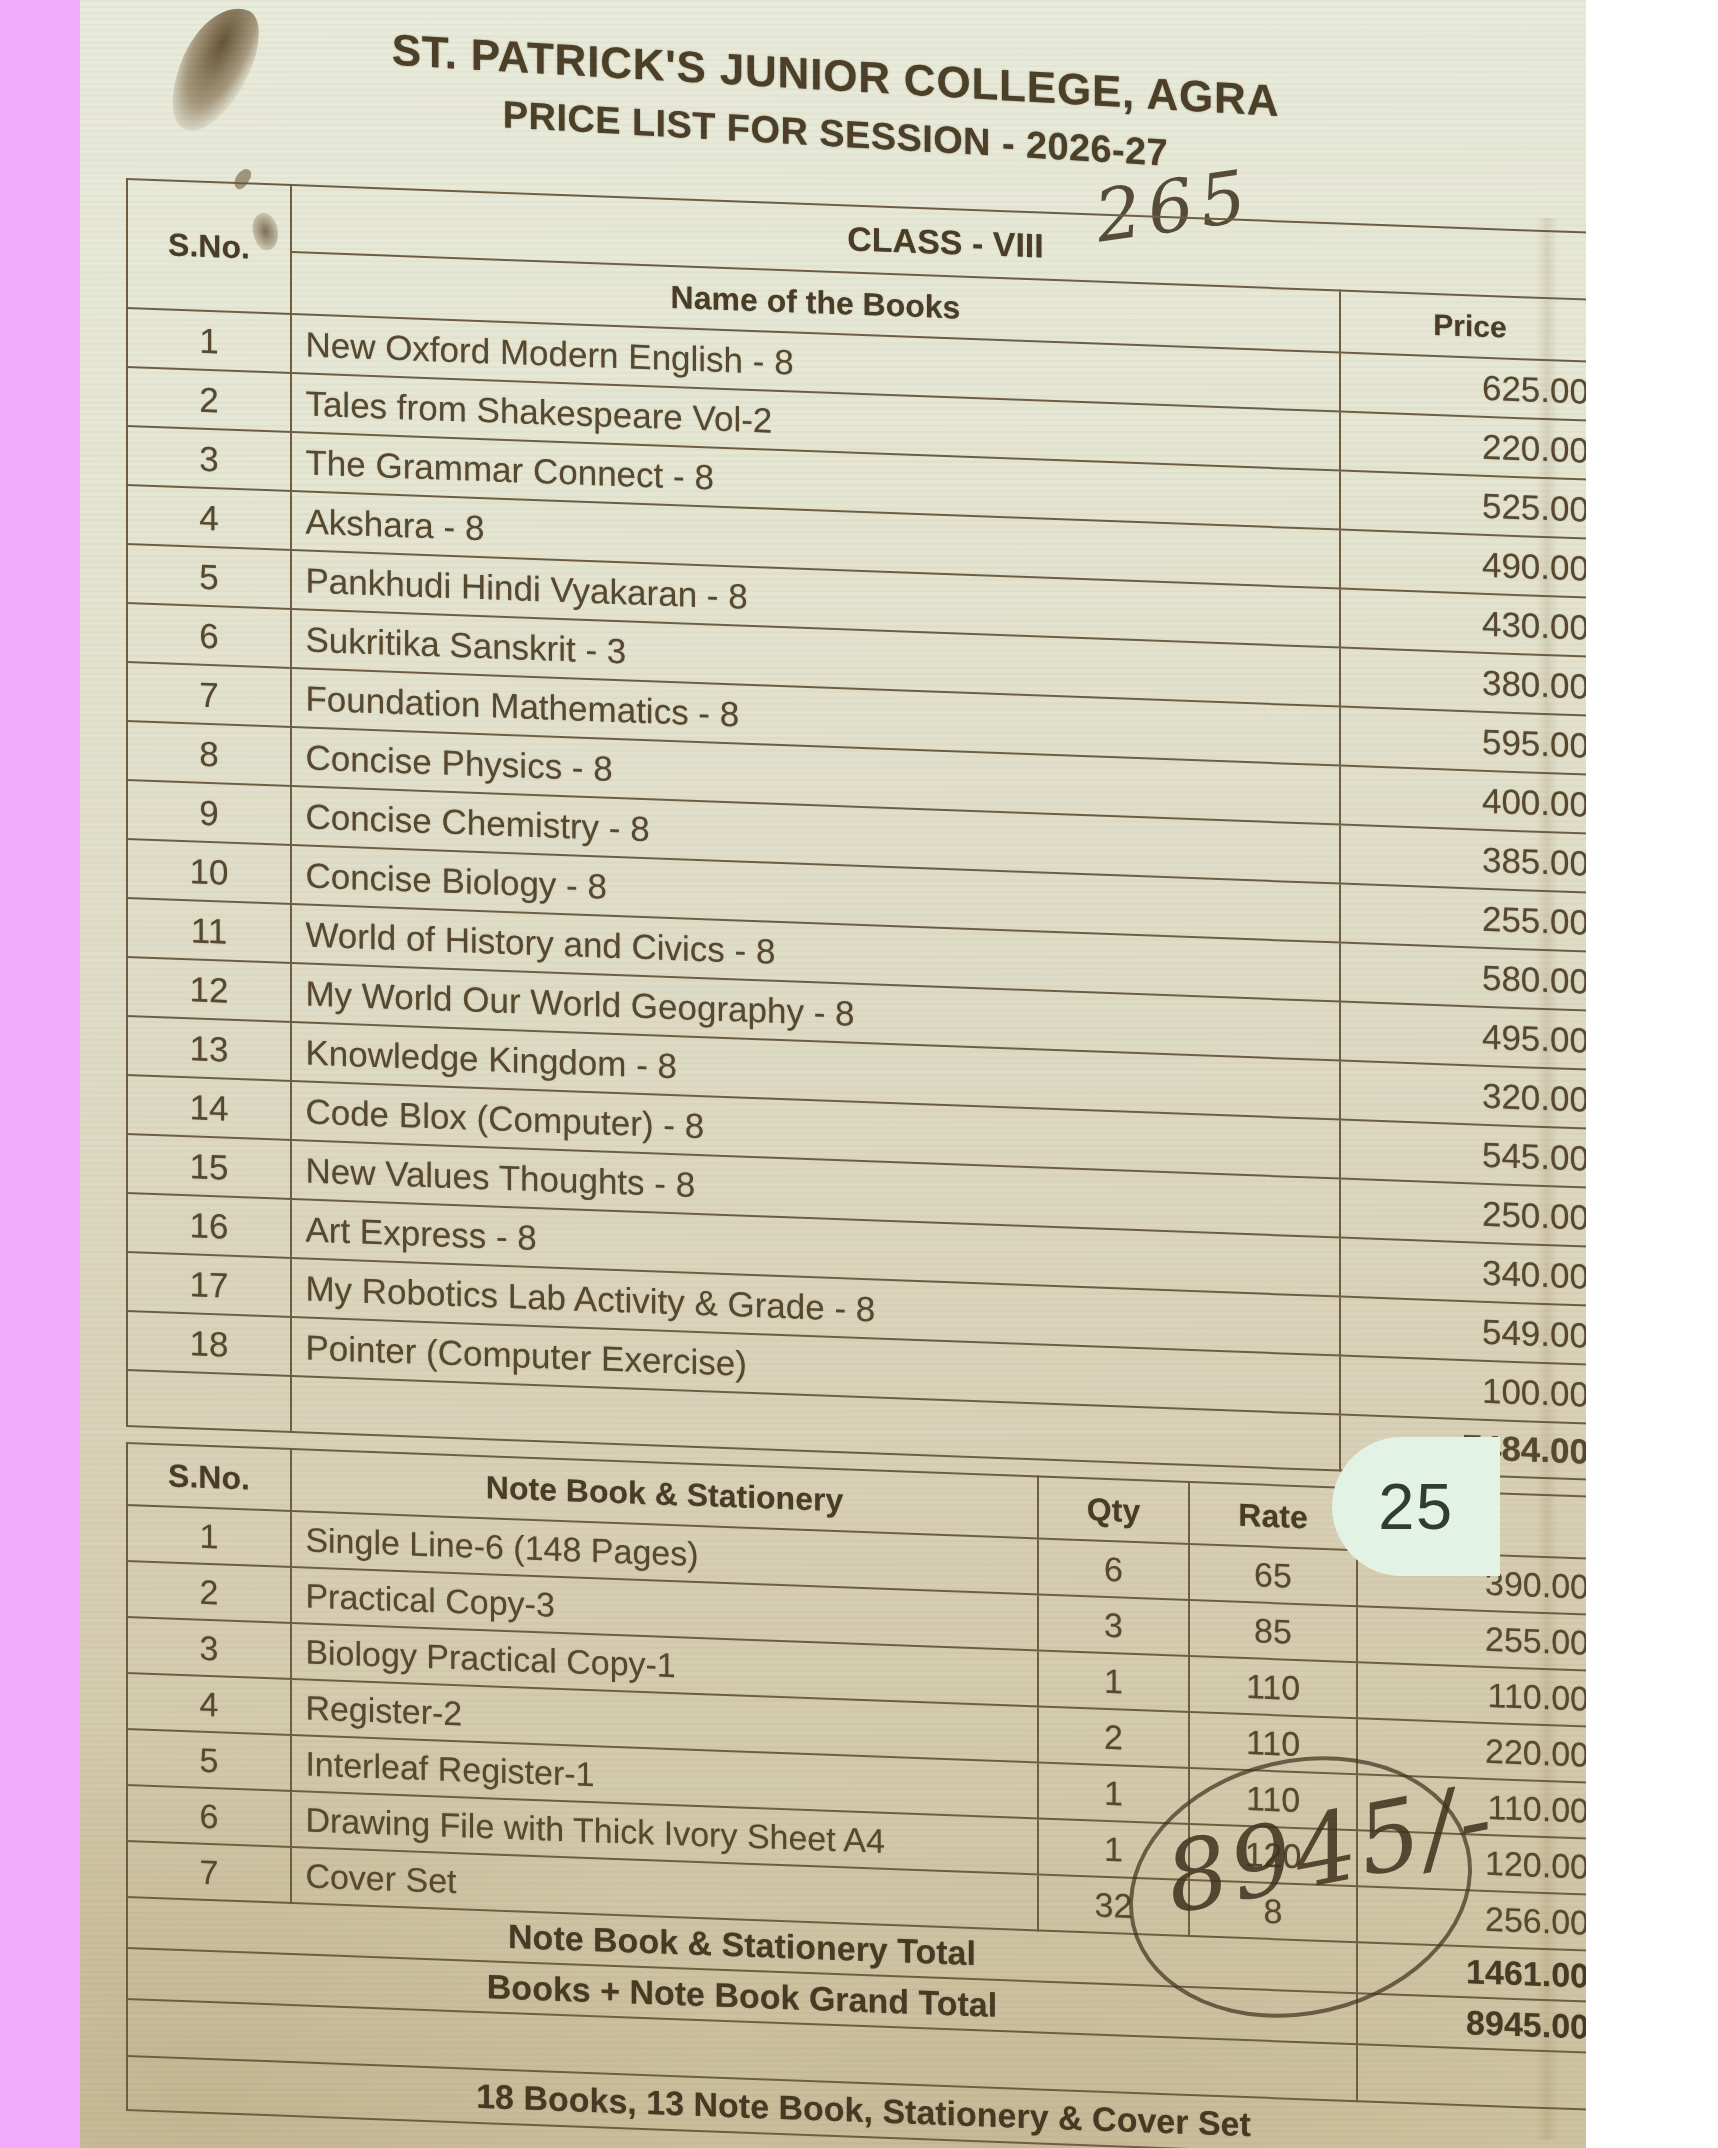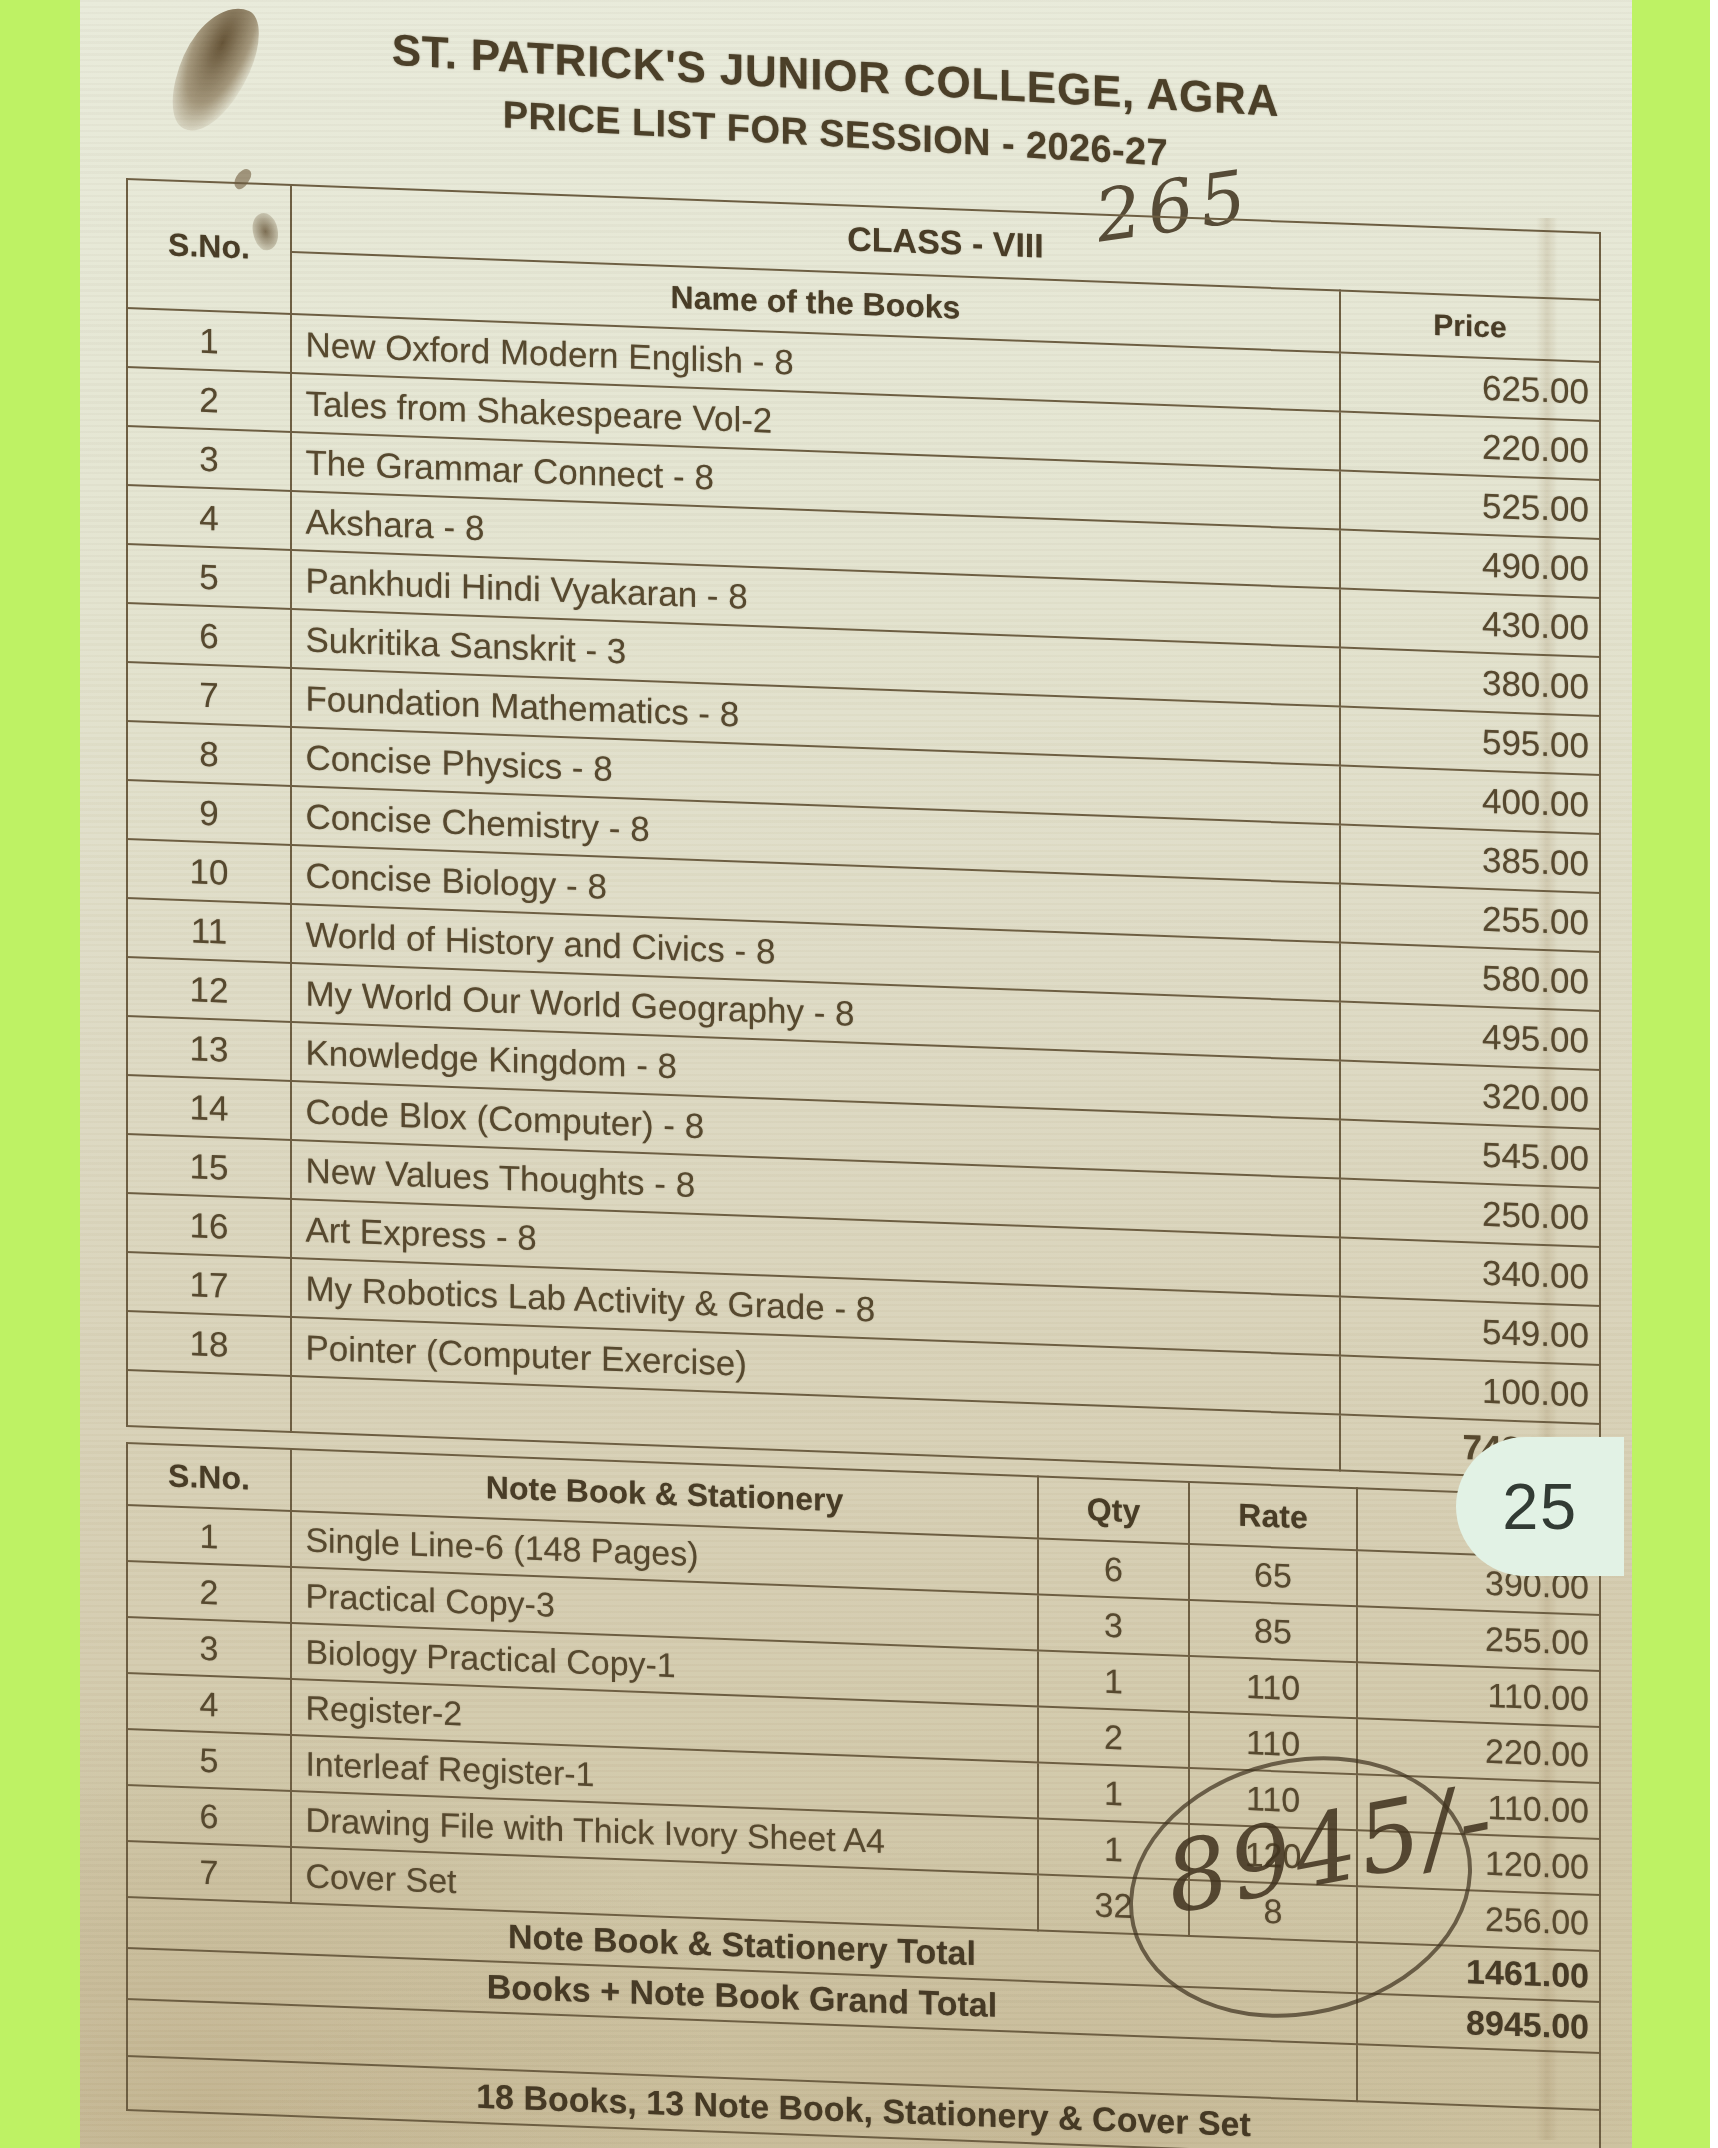--- a/index.html
+++ b/index.html
@@ -1,17 +1,17 @@
 <!DOCTYPE html>
 <html style="font-size:13.4px"><head>
 <meta charset="utf-8">
 <style>
   html,body{margin:0;padding:0;}
   body{font-family:"Liberation Sans",sans-serif;background:#ffffff;}
-  #screen{position:relative;width:1710px;height:2148px;background:#bef264;overflow:hidden;}
+  #screen{position:relative;width:1586px;height:2148px;background:#f0abfc;overflow:hidden;}
 
   
   .paper{
     position:absolute;left:80px;top:0;width:1552px;height:2148px;
     background:
       radial-gradient(ellipse 755px 587px at 8% 98%, rgba(150,125,80,.22), transparent 70%),
       radial-gradient(ellipse 1007px 420px at 60% 100%, rgba(140,115,75,.15), transparent 75%),
       linear-gradient(178deg,#e9ebdb 0%,#e5e6d3 22%,#dfdcc6 45%,#d8d1b6 68%,#d1c7a8 86%,#cfc4a2 100%);
   }
   .scan-content{position:absolute;inset:0;filter:blur(0.5px);}

